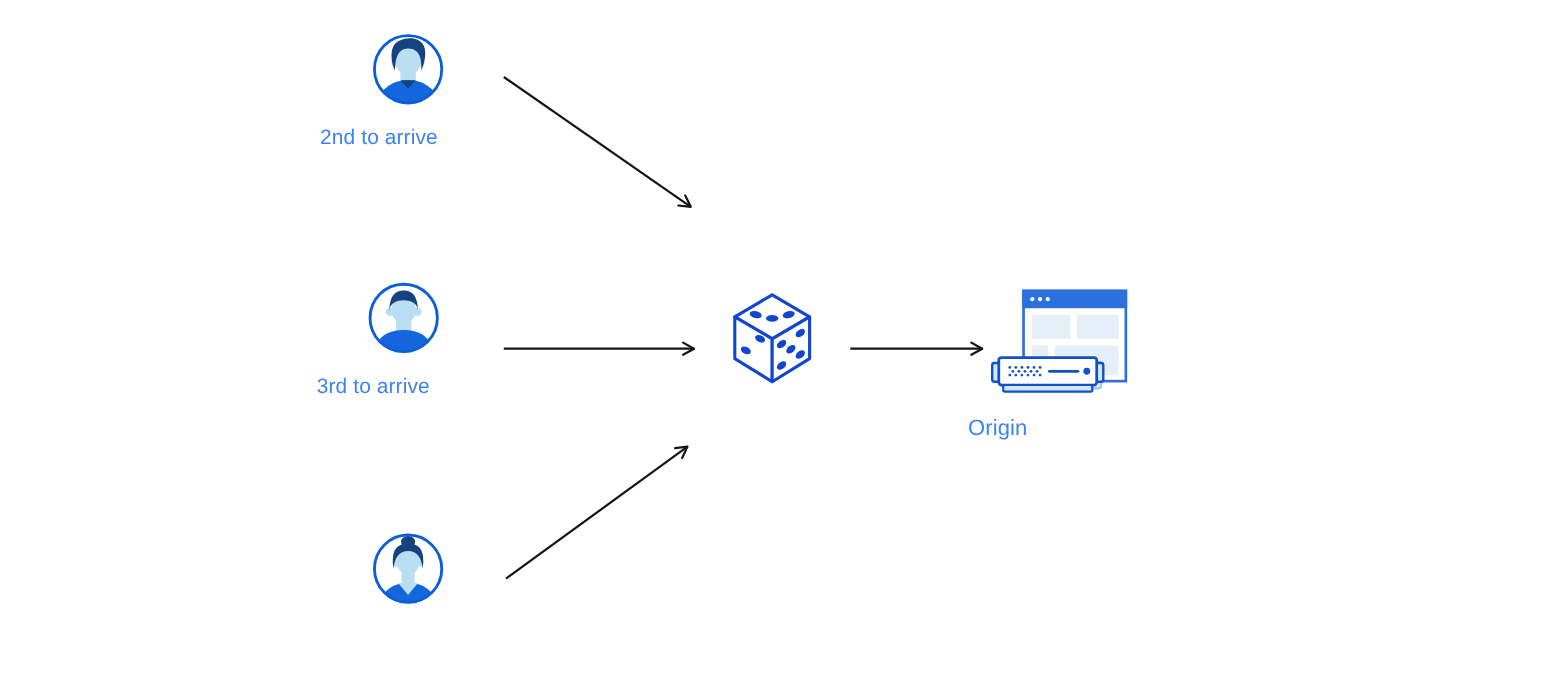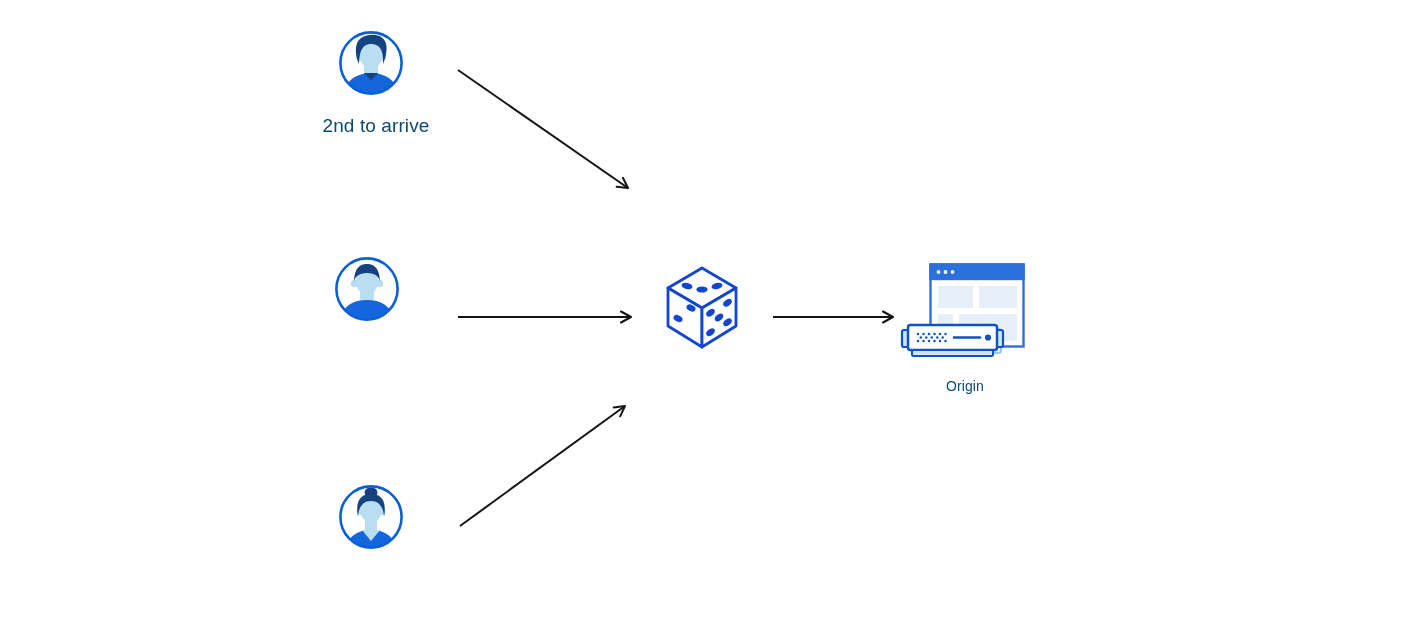--- a/index.html
+++ b/index.html
@@ -2,24 +2,24 @@
 <html><head>
 <meta charset="utf-8">
 <style>
   html,body { margin:0; padding:0; background:#ffffff; }
   .canvas {
     position:relative; width:1405px; height:633px; background:#ffffff;
     font-family:"Liberation Sans", sans-serif; overflow:hidden;
   }
   .abs { position:absolute; }
   .node-label {
-    position:absolute; width:170px; text-align:center;
-    font-size:19px; color:#0c4a6e; letter-spacing:0.1px;
+    position:absolute; width:170px; 
+    font-size:19px; color:#3b82f6; letter-spacing:0.1px;
   }
-  .origin-label { font-size:14px; }
+  .origin-label { font-size:20px; }
   svg { display:block; }
   .arrow-layer { position:absolute; left:0; top:0; pointer-events:none; }
 </style>
 </head>
 <body>
 
 <div class="canvas">
 
   <svg class="arrow-layer" width="1405" height="633" viewBox="0 0 1405 633">
     <defs>
@@ -68,20 +68,21 @@
         <rect x="26" y="31" width="14" height="15" fill="#b9ddf1"></rect>
         <path d="M5,66 C9,48 21,44 33,44 C45,44 57,48 61,66 Z" fill="#1466dd"></path>
         <circle cx="20.5" cy="27.5" r="3.8" fill="#b9ddf1"></circle>
         <circle cx="45.5" cy="27.5" r="3.8" fill="#b9ddf1"></circle>
         <ellipse cx="33" cy="25.5" rx="11" ry="13" fill="#b9ddf1"></ellipse>
         <path d="M20,27 C20,12 26,8 33,8 C40,8 46,12 46,27 C46,21 41,17 33,17 C25,17 20,21 20,27 Z" fill="#16427f"></path>
       </g>
       <circle cx="33" cy="33" r="30.6" fill="none" stroke="#0b5fd6" stroke-width="2.6"></circle>
     </svg>
   </div>
+  <div class="node-label" style="left:288px; top:341px;">3rd to arrive</div>
 
   <div class="abs" style="left:338px; top:484px;">
     <svg width="66" height="66" viewBox="0 0 66 66">
       <defs>
           <clipPath id="c3">
             <circle cx="33" cy="33" r="30"></circle>
           </clipPath>
         </defs>
       <circle cx="33" cy="33" r="30" fill="#ffffff"></circle>
       <g clip-path="url(#c3)">

